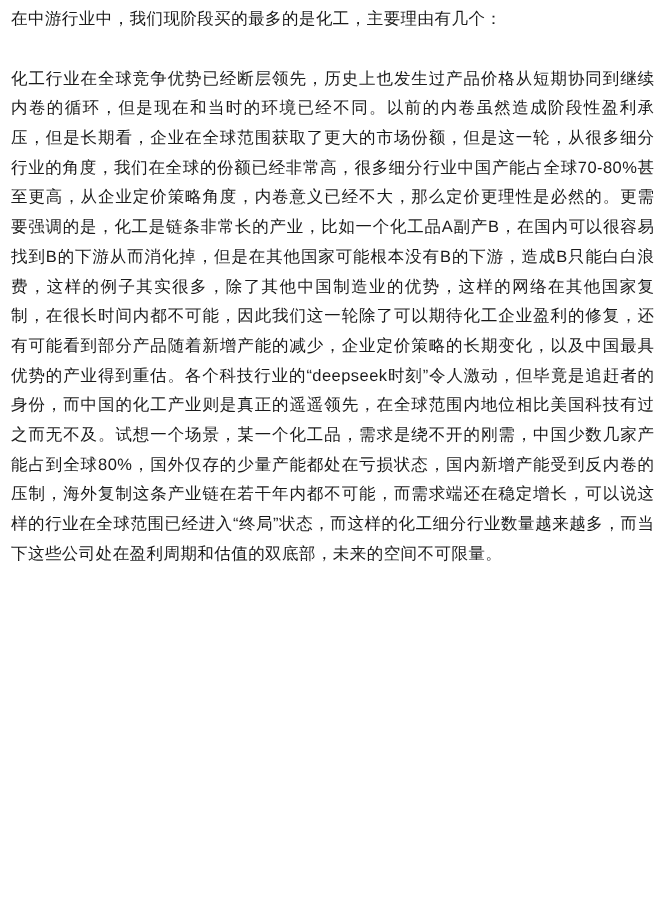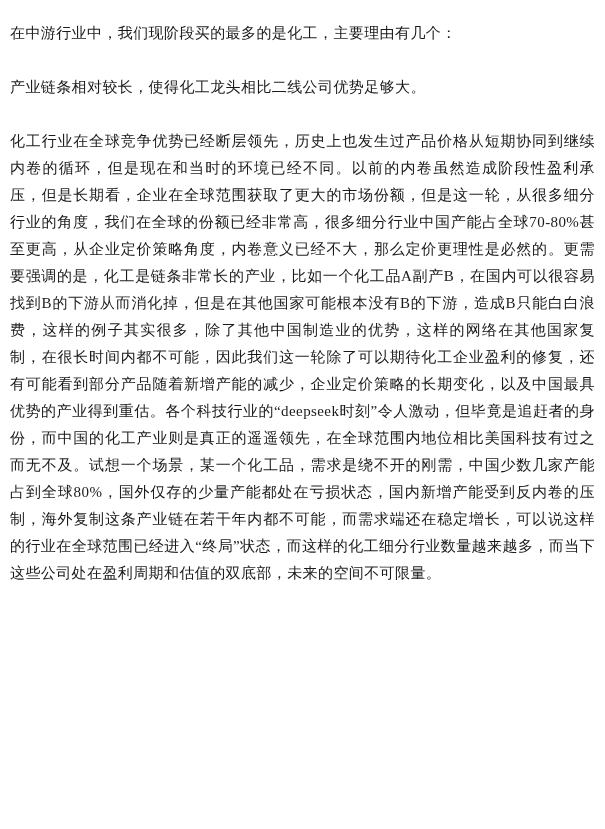--- a/index.html
+++ b/index.html
@@ -13,25 +13,23 @@
     box-sizing: border-box;
     padding: 4px 10px 0 10px;
     font-family: "Liberation Sans", "DejaVu Sans", sans-serif;
     font-size: 15px;
     line-height: 27px;
     letter-spacing: 0.4px;
     color: #1a1a1a;
     text-align: justify;
   }
   .article p {
-    margin: 16px 0 27px 0;
+    margin: 0 0 27px 0;
     word-break: break-word;
-    font-family: Liberation Serif, serif;
   }
 </style>
 </head>
 <body>
 
 <div class="article">
   <p>在中游行业中，我们现阶段买的最多的是化工，主要理由有几个：</p>
-  <p>产业链条相对较长，使得化工龙头相比二线公司优势足够大。</p>
   <p>化工行业在全球竞争优势已经断层领先，历史上也发生过产品价格从短期协同到继续内卷的循环，但是现在和当时的环境已经不同。以前的内卷虽然造成阶段性盈利承压，但是长期看，企业在全球范围获取了更大的市场份额，但是这一轮，从很多细分行业的角度，我们在全球的份额已经非常高，很多细分行业中国产能占全球70-80%甚至更高，从企业定价策略角度，内卷意义已经不大，那么定价更理性是必然的。更需要强调的是，化工是链条非常长的产业，比如一个化工品A副产B，在国内可以很容易找到B的下游从而消化掉，但是在其他国家可能根本没有B的下游，造成B只能白白浪费，这样的例子其实很多，除了其他中国制造业的优势，这样的网络在其他国家复制，在很长时间内都不可能，因此我们这一轮除了可以期待化工企业盈利的修复，还有可能看到部分产品随着新增产能的减少，企业定价策略的长期变化，以及中国最具优势的产业得到重估。各个科技行业的“deepseek时刻”令人激动，但毕竟是追赶者的身份，而中国的化工产业则是真正的遥遥领先，在全球范围内地位相比美国科技有过之而无不及。试想一个场景，某一个化工品，需求是绕不开的刚需，中国少数几家产能占到全球80%，国外仅存的少量产能都处在亏损状态，国内新增产能受到反内卷的压制，海外复制这条产业链在若干年内都不可能，而需求端还在稳定增长，可以说这样的行业在全球范围已经进入“终局”状态，而这样的化工细分行业数量越来越多，而当下这些公司处在盈利周期和估值的双底部，未来的空间不可限量。</p>
 </div>
 
 </body></html>

